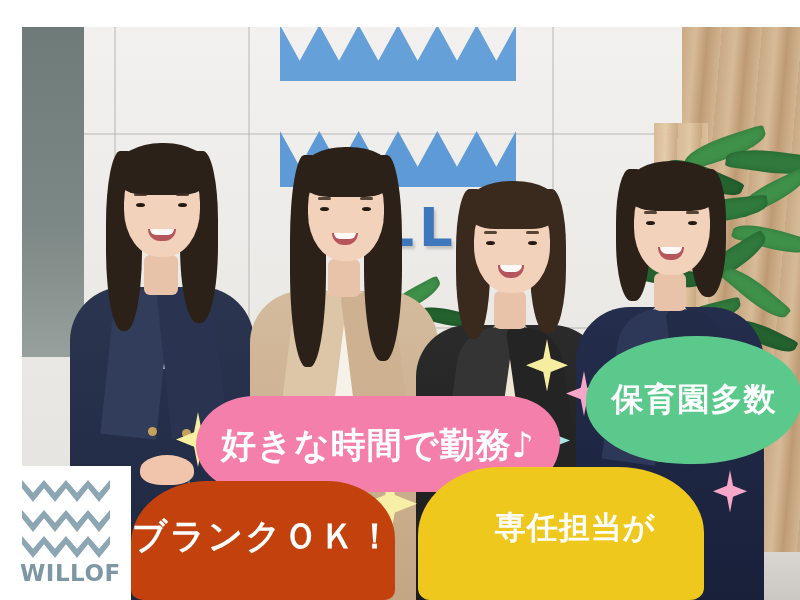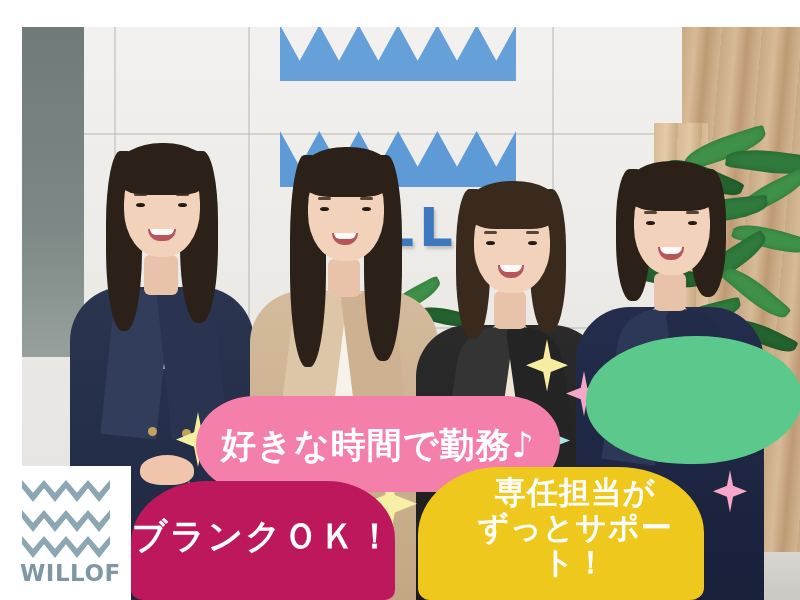--- a/index.html
+++ b/index.html
@@ -249,31 +249,31 @@
       <div class="sparkle" style="left: 534px; top: 418px; width: 36px; height: 45px; background: rgb(168, 230, 228);"></div>
       <div class="sparkle" style="left: 713px; top: 470px; width: 34px; height: 42.5px; background: rgb(246, 166, 200);"></div>
     </div>
 
   <div class="bubble" id="bubble-pink" style="background: rgb(245, 127, 171); color: rgb(255, 255, 255);">
     <span class="txt">好きな時間で勤務♪</span>
   </div>
 
   <div class="bubble" id="bubble-green" style="background: rgb(91, 201, 140); color: rgb(255, 255, 255);">
     <span>
+      <span style="display:block">保育園多数</span>
     </span>
   </div>
 
-  <div class="bubble" id="bubble-blue" style="background: #be185d; color: rgb(255, 255, 255);">
+  <div class="bubble" id="bubble-blue" style="background: #c2410c; color: rgb(255, 255, 255);">
     <span class="txt">ブランクＯＫ！</span>
   </div>
 
   <div class="bubble" id="bubble-yellow" style="background: rgb(239, 200, 30); color: rgb(255, 255, 255);">
     <span class="txt">
       <span style="display:block">専任担当が</span>
-      <span style="display:block">ずっとサポート！</span>
     </span>
   </div>
 
 
   <div id="logo-card" style="background: rgb(255, 255, 255);">
     <div class="logo-zig" style="top: 14px; background: rgb(140, 167, 179);"></div>
     <div class="logo-zig" style="top: 44px; background: rgb(140, 167, 179);"></div>
     <div class="logo-zig" style="top: 70px; background: rgb(140, 167, 179);"></div>
     <div id="logo-text" style="color: rgb(126, 151, 164);">WILLOF</div>
   </div>

